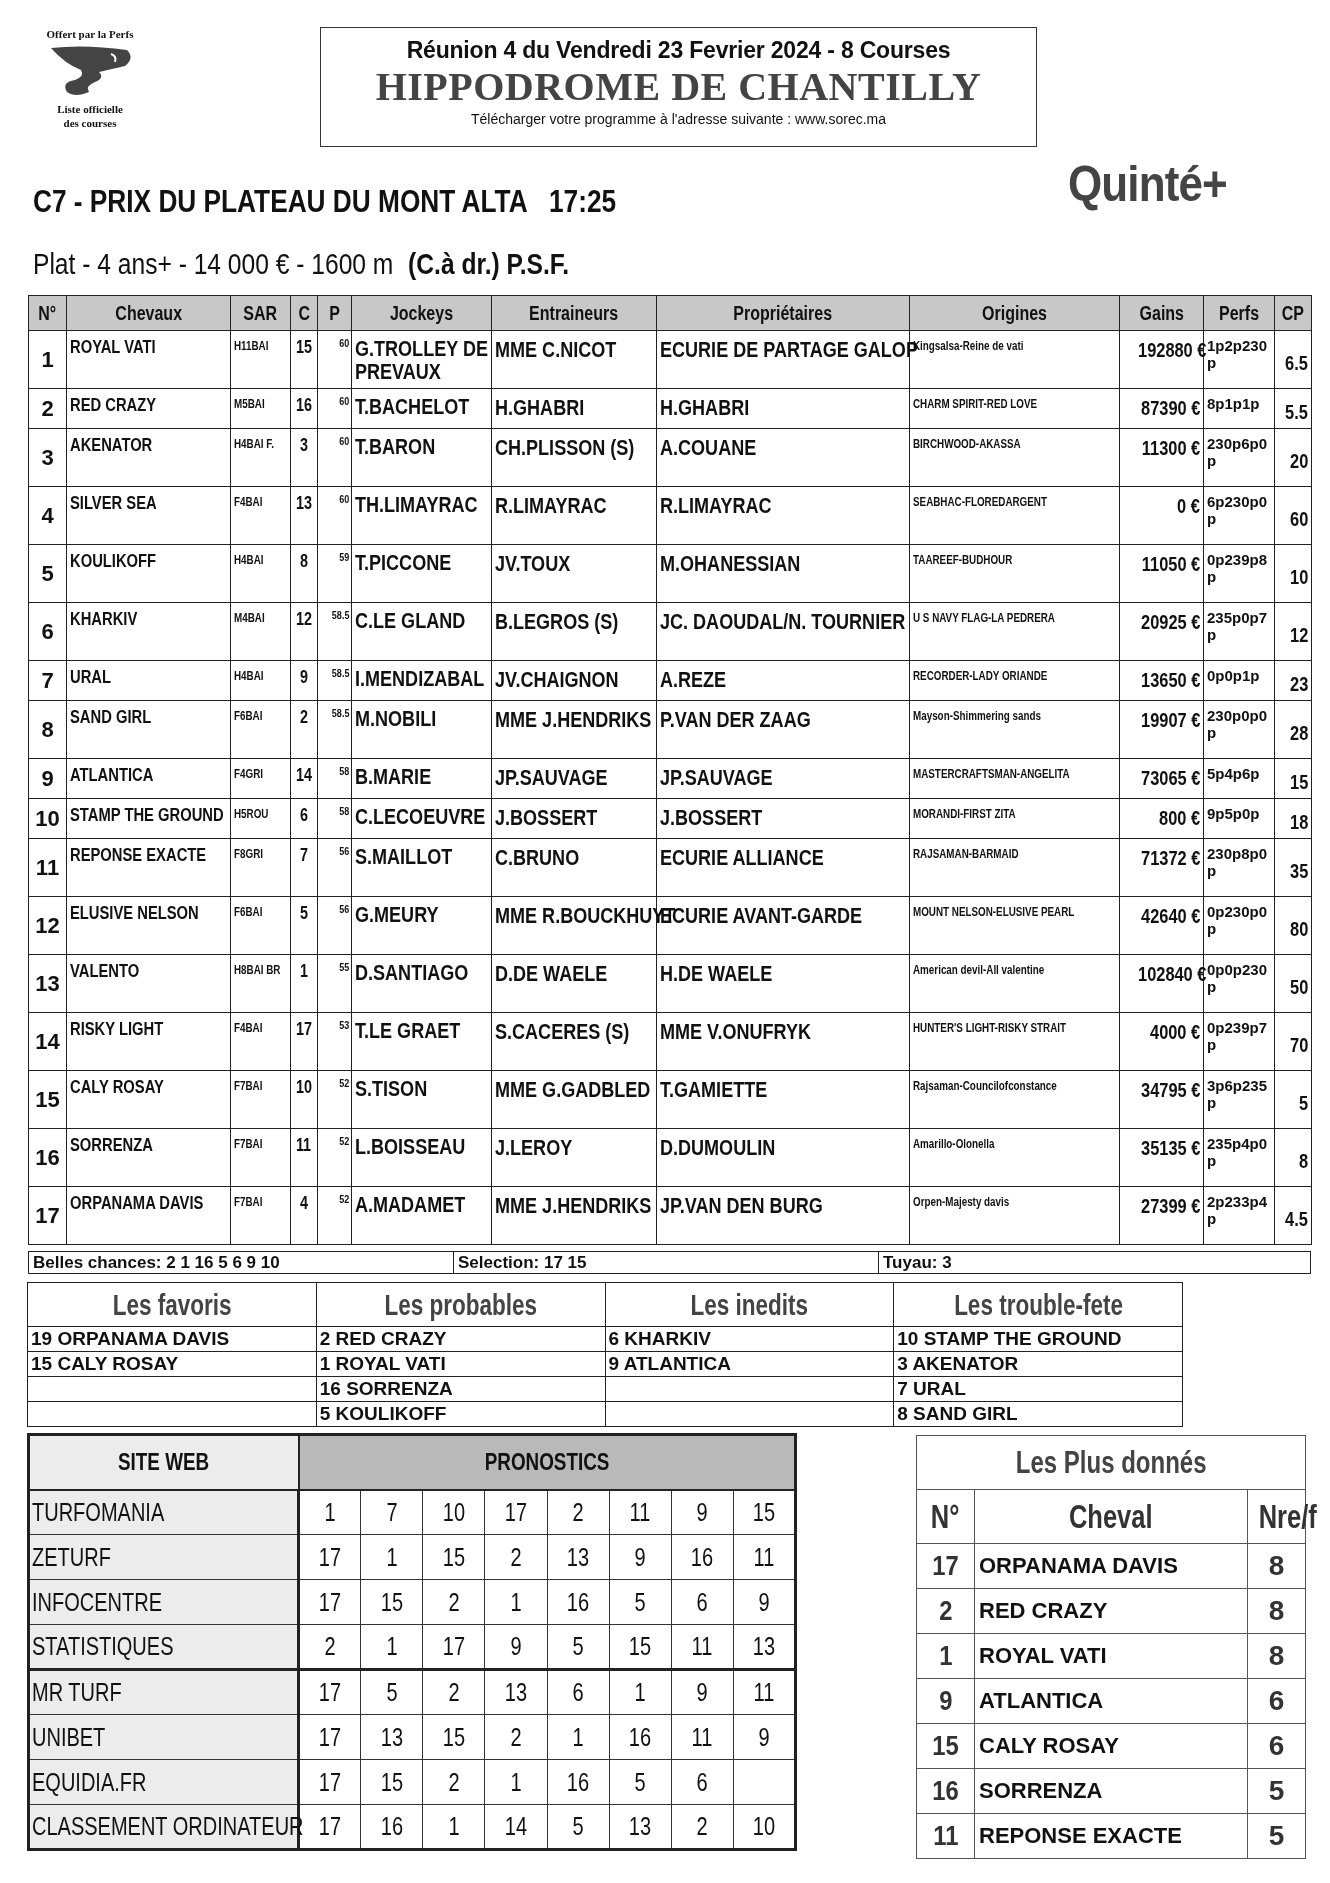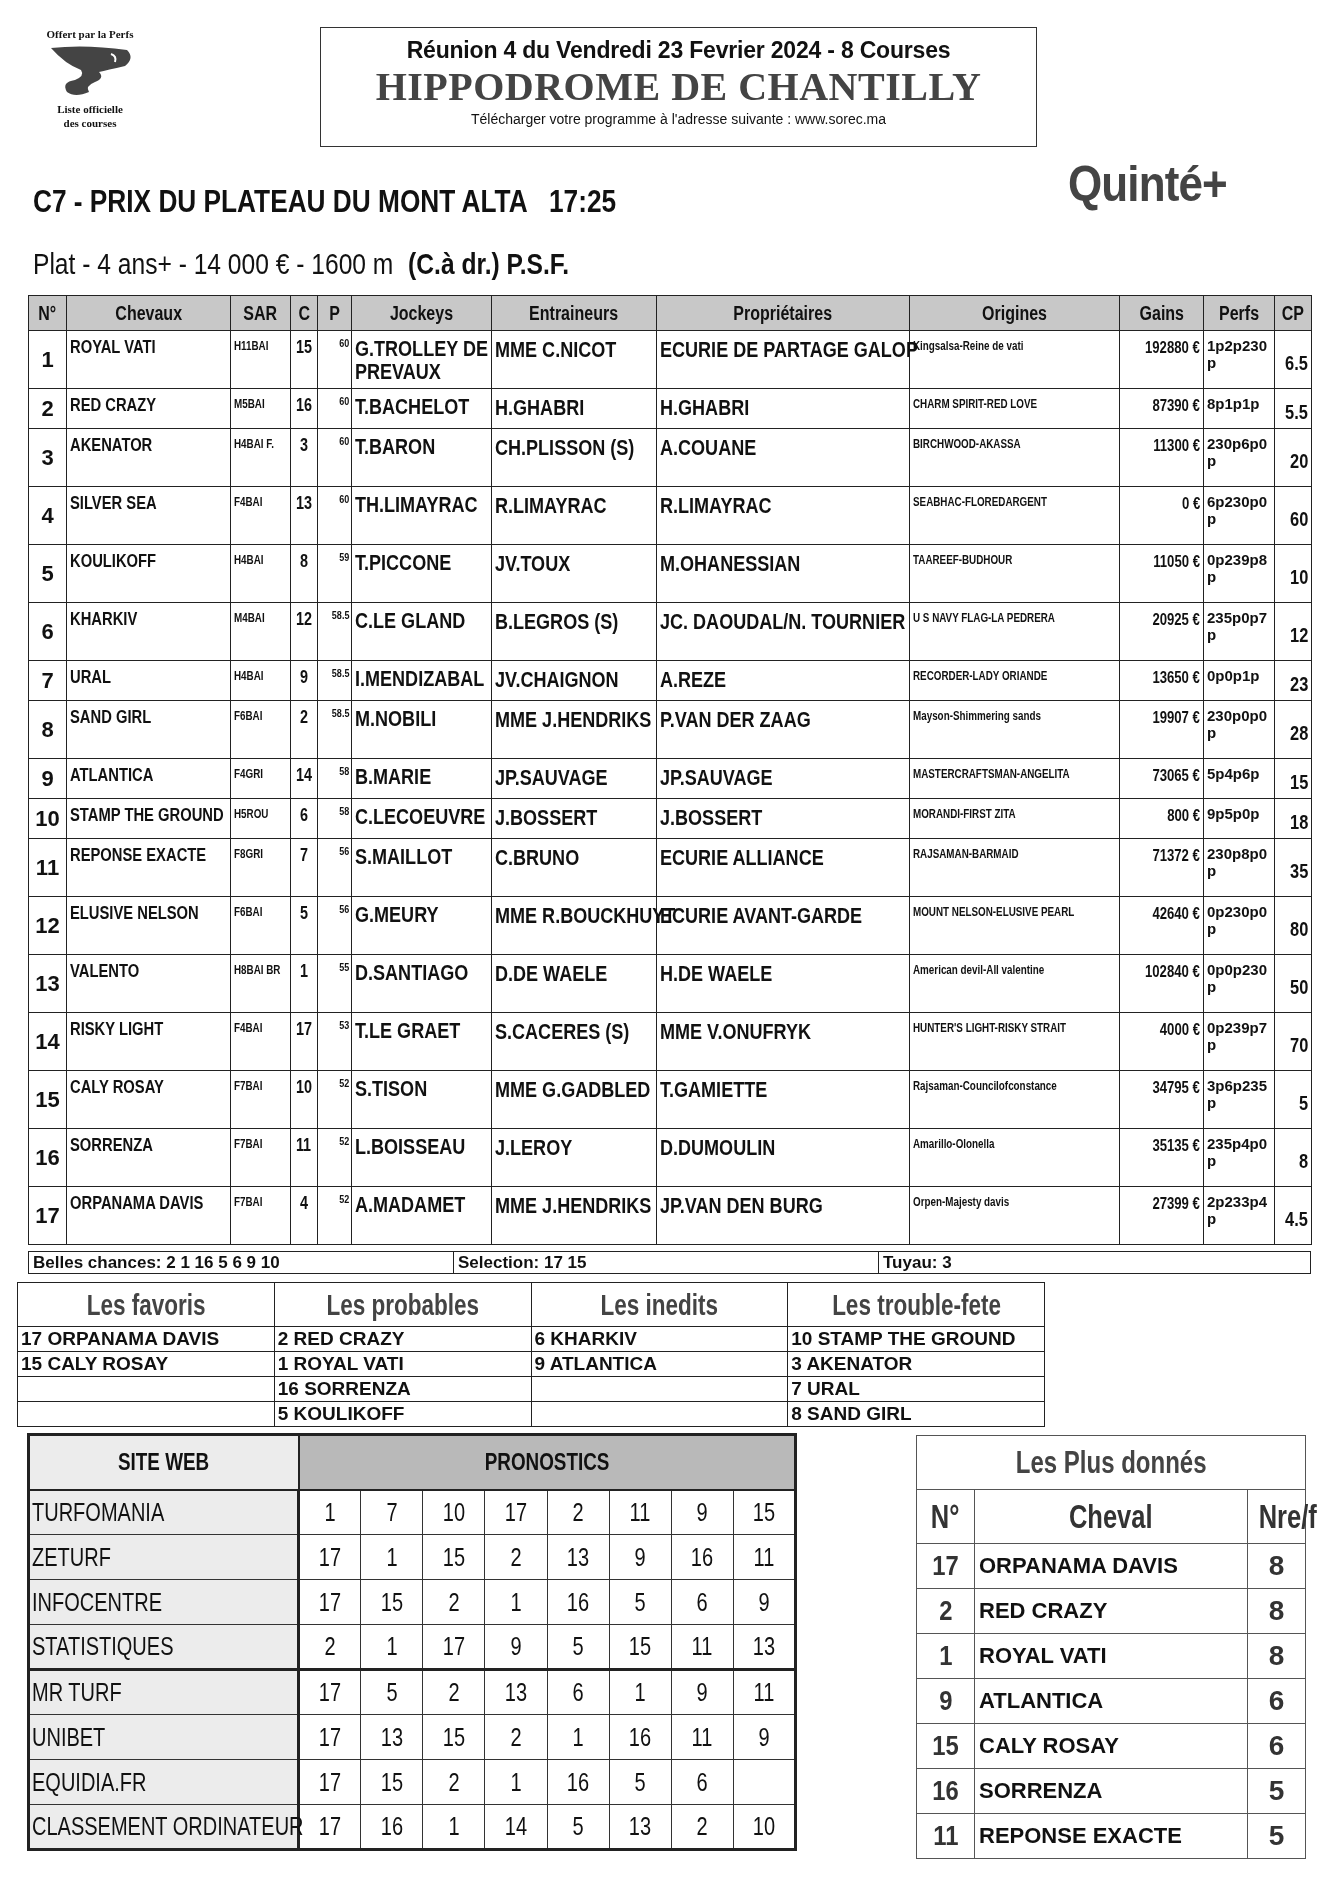--- a/index.html
+++ b/index.html
@@ -31,37 +31,37 @@
   .main-table th, .main-table td { border: 1.5px solid #222; padding: 0 3px; }
   .main-table th { background: #c8c8c8; font-size: 20px; height: 35px; font-weight: bold; }
   .main-table th span, .main-table td span.cond { display: inline-block; transform: scaleX(0.8); transform-origin: center; white-space: nowrap; }
   .main-table td { vertical-align: top; font-weight: bold; font-size: 20px; padding-top: 6px; }
   .main-table td.num { text-align: center; font-size: 22px; vertical-align: middle; padding-top: 0; }
   .main-table td.name { font-size: 18px; }
   .main-table td.sar { font-size: 12px; padding-top: 8px; }
   .main-table td.corde { text-align: center; font-size: 18px; }
   .main-table td.poids { text-align: right; font-size: 11px; padding-top: 6px; padding-right: 2px; }
   .main-table td.origine { font-size: 12px; padding-top: 8px; }
-  .main-table td.gains { text-align: right; font-size: 16px; padding-top: 8px; }
+  .main-table td.gains { text-align: right; font-size: 20px; padding-top: 8px; }
   .main-table td.perfs { font-size: 15px; line-height: 17px; padding-top: 6px; word-break: break-all; }
   .main-table td.cp { text-align: right; font-size: 20px; vertical-align: middle; padding-top: 8px; }
   .main-table td .left { display:inline-block; transform: scaleX(0.82); transform-origin: left; white-space: nowrap; }
   .main-table td .rgt { display:inline-block; transform: scaleX(0.82); transform-origin: right; white-space: nowrap; }
   .main-table td.jockey .left, .main-table td.trainer .left, .main-table td.owner .left { font-size: 22px; }
   .main-table td.jockey .wrap { display:block; transform: scaleX(0.82); transform-origin: left; width: 122%; font-size: 22px; line-height: 23px; }
 
   
   .info-bar { position: absolute; left: 28px; top: 1251px; width: 1283px; height: 23px; border: 1.5px solid #222; display: flex; font-weight: bold; font-size: 17px; }
   .info-bar div { padding-left: 4px; line-height: 21px; }
   .info-bar .b1 { width: 425px; border-right: 1.5px solid #222; }
   .info-bar .b2 { width: 425px; border-right: 1.5px solid #222; }
   .info-bar .b3 { flex: 1; }
 
   
-  .cat-table { position: absolute; left: 17px; top: 1282px; width: 1028px; table-layout: fixed; }
+  .cat-table { position: absolute; left: 27px; top: 1282px; width: 1156px; table-layout: fixed; }
   .cat-table th, .cat-table td { border: 1.5px solid #222; }
   .cat-table th { height: 44px; font-size: 30px; font-weight: bold; color: #444; }
   .cat-table th span { display:inline-block; transform: scaleX(0.75); }
   .cat-table td { height: 24px; font-weight: bold; font-size: 19px; padding-left: 3px; white-space: nowrap; }
 
   
   .pron-table { position: absolute; left: 27px; top: 1433px; width: 770px; table-layout: fixed; border: 3px solid #222; }
   .pron-table th { height: 55px; font-size: 23px; font-weight: bold; border: 2px solid #222; }
   .pron-table th.site { background: #ececec; text-align: center; }
   .pron-table th.pron { background: #b9b9b9; }
@@ -429,21 +429,21 @@
   <thead>
     <tr>
       <th><span>Les favoris</span></th>
       <th><span>Les probables</span></th>
       <th><span>Les inedits</span></th>
       <th><span>Les trouble-fete</span></th>
     </tr>
   </thead>
   <tbody id="cat-body">
       <tr>
-        <td>17 ORPANAMA DAVIS</td>
+        <td>19 ORPANAMA DAVIS</td>
         <td>2 RED CRAZY</td>
         <td>6 KHARKIV</td>
         <td>10 STAMP THE GROUND</td>
       </tr>
       <tr>
         <td>15 CALY ROSAY</td>
         <td>1 ROYAL VATI</td>
         <td>9 ATLANTICA</td>
         <td>3 AKENATOR</td>
       </tr>

